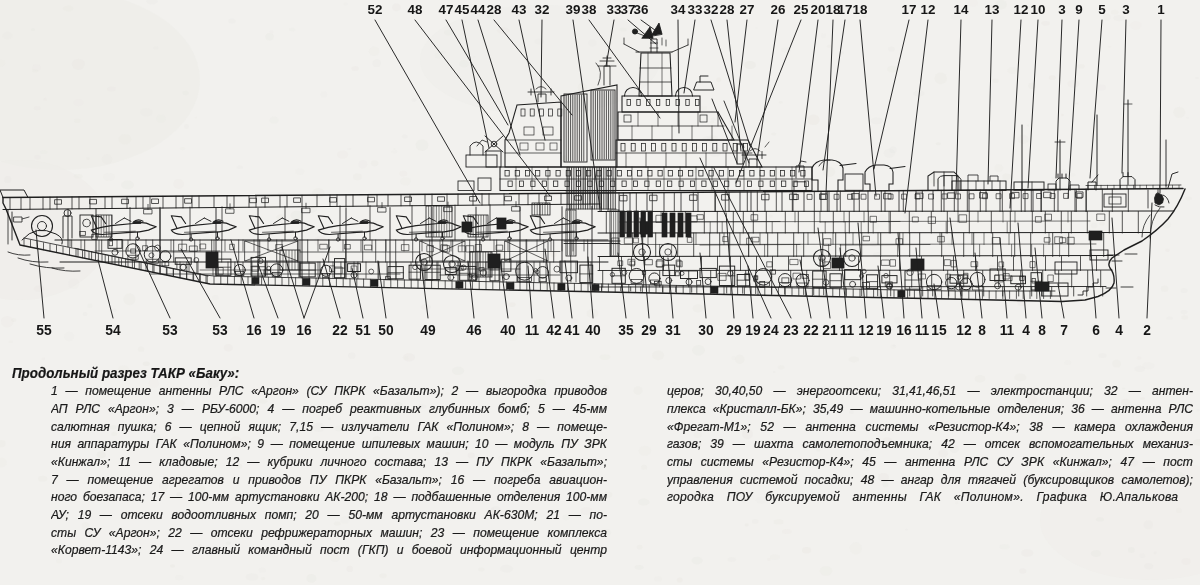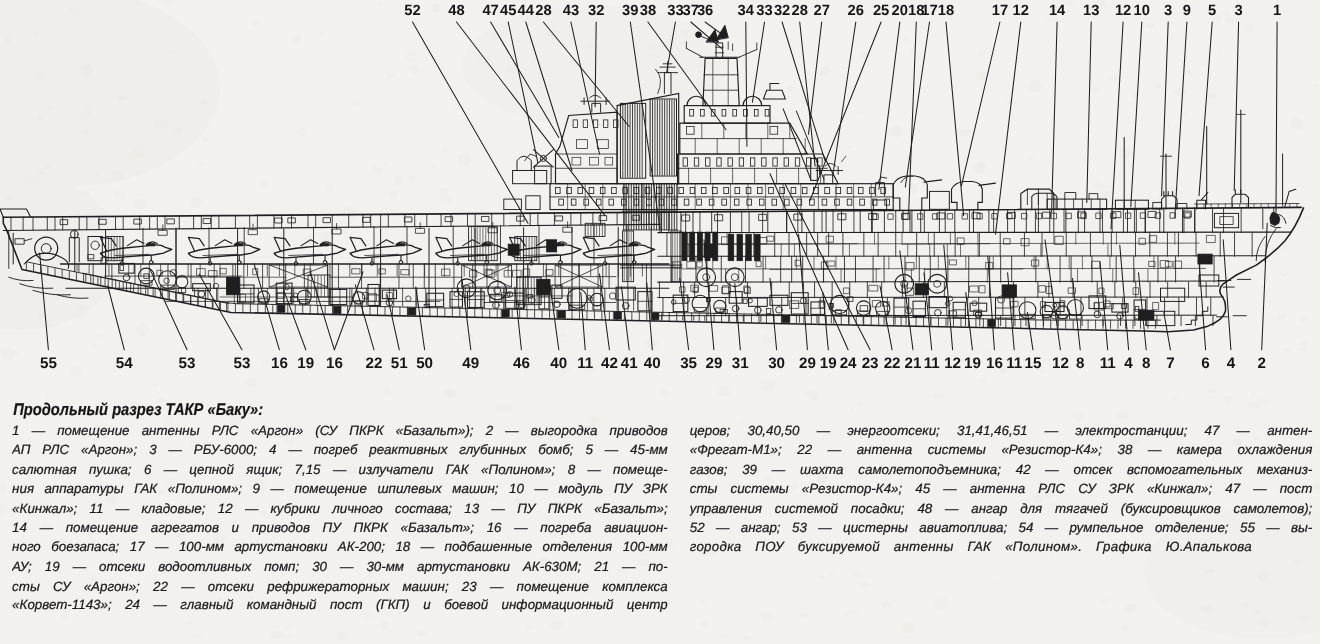--- a/index.html
+++ b/index.html
@@ -1,21 +1,21 @@
 <!DOCTYPE html>
 <html><head><meta charset="utf-8">
 <style>
 html,body{margin:0;padding:0;}
 body{width:1200px;height:585px;background:#f2f1ee;overflow:hidden;
  font-family:"Liberation Sans",sans-serif;}
 #wrap{position:relative;width:1200px;height:585px;}
 svg{position:absolute;left:0;top:0;}
 .legend{position:absolute;color:#1b1b1b;font-style:italic;font-size:12.15px;
  line-height:17.7px;-webkit-text-stroke:0.22px #1b1b1b;}
-.ln{text-align:justify;text-align-last:justify;height:17.7px;overflow:hidden;}
+.ln{text-align:justify;text-align-last:justify;height:17.7px;overflow:hidden;margin-left:40px;}
 .ln.last{text-align-last:left;word-spacing:9px;letter-spacing:0.25px;}
 #head{position:absolute;left:12px;top:365.4px;font-weight:700;font-style:italic;
  font-size:15.4px;line-height:15.4px;color:#161616;transform:scaleX(0.868);
  transform-origin:0 0;white-space:nowrap;-webkit-text-stroke:0.2px #161616;}
 #colL{left:11px;top:383.3px;width:596px;}
 #colR{left:627px;top:383.3px;width:566px;}
 </style></head>
 <body>
 <div id="wrap">
 <svg width="1200" height="585" viewBox="0 0 1200 585">
@@ -2151,29 +2151,29 @@
 </svg>
 
 <div id="head">Продольный разрез ТАКР «Баку»:</div>
 
 <div class="legend" id="colL">
 <div class="ln">1 — помещение антенны РЛС «Аргон» (СУ ПКРК «Базальт»); 2 — выгородка приводов</div>
 <div class="ln">АП РЛС «Аргон»; 3 — РБУ-6000; 4 — погреб реактивных глубинных бомб; 5 — 45-мм</div>
 <div class="ln">салютная пушка; 6 — цепной ящик; 7,15 — излучатели ГАК «Полином»; 8 — помеще-</div>
 <div class="ln">ния аппаратуры ГАК «Полином»; 9 — помещение шпилевых машин; 10 — модуль ПУ ЗРК</div>
 <div class="ln">«Кинжал»; 11 — кладовые; 12 — кубрики личного состава; 13 — ПУ ПКРК «Базальт»;</div>
-<div class="ln">14 — помещение агрегатов и приводов ПУ ПКРК «Базальт»; 16 — погреба авиацион-</div>
+<div class="ln">7 — помещение агрегатов и приводов ПУ ПКРК «Базальт»; 16 — погреба авиацион-</div>
 <div class="ln">ного боезапаса; 17 — 100-мм артустановки АК-200; 18 — подбашенные отделения 100-мм</div>
-<div class="ln">АУ; 19 — отсеки водоотливных помп; 30 — 30-мм артустановки АК-630М; 21 — по-</div>
+<div class="ln">АУ; 19 — отсеки водоотливных помп; 20 — 50-мм артустановки АК-630М; 21 — по-</div>
 <div class="ln">сты СУ «Аргон»; 22 — отсеки рефрижераторных машин; 23 — помещение комплекса</div>
 <div class="ln">«Корвет-1143»; 24 — главный командный пост (ГКП) и боевой информационный центр</div>
 </div>
 
 <div class="legend" id="colR">
-<div class="ln">церов; 30,40,50 — энергоотсеки; 31,41,46,51 — электростанции; 47 — антен-</div>
-<div class="ln">«Фрегат-М1»; 22 — антенна системы «Резистор-К4»; 38 — камера охлаждения</div>
+<div class="ln">церов; 30,40,50 — энергоотсеки; 31,41,46,51 — электростанции; 32 — антен-</div>
+<div class="ln">плекса «Кристалл-БК»; 35,49 — машинно-котельные отделения; 36 — антенна РЛС</div>
+<div class="ln">«Фрегат-М1»; 52 — антенна системы «Резистор-К4»; 38 — камера охлаждения</div>
 <div class="ln">газов; 39 — шахта самолетоподъемника; 42 — отсек вспомогательных механиз-</div>
 <div class="ln">сты системы «Резистор-К4»; 45 — антенна РЛС СУ ЗРК «Кинжал»; 47 — пост</div>
 <div class="ln">управления системой посадки; 48 — ангар для тягачей (буксировщиков самолетов);</div>
-<div class="ln">52 — ангар; 53 — цистерны авиатоплива; 54 — румпельное отделение; 55 — вы-</div>
 <div class="ln last">городка ПОУ буксируемой антенны ГАК «Полином». Графика Ю.Апалькова</div>
 </div>
 </div>
 
 </body></html>

